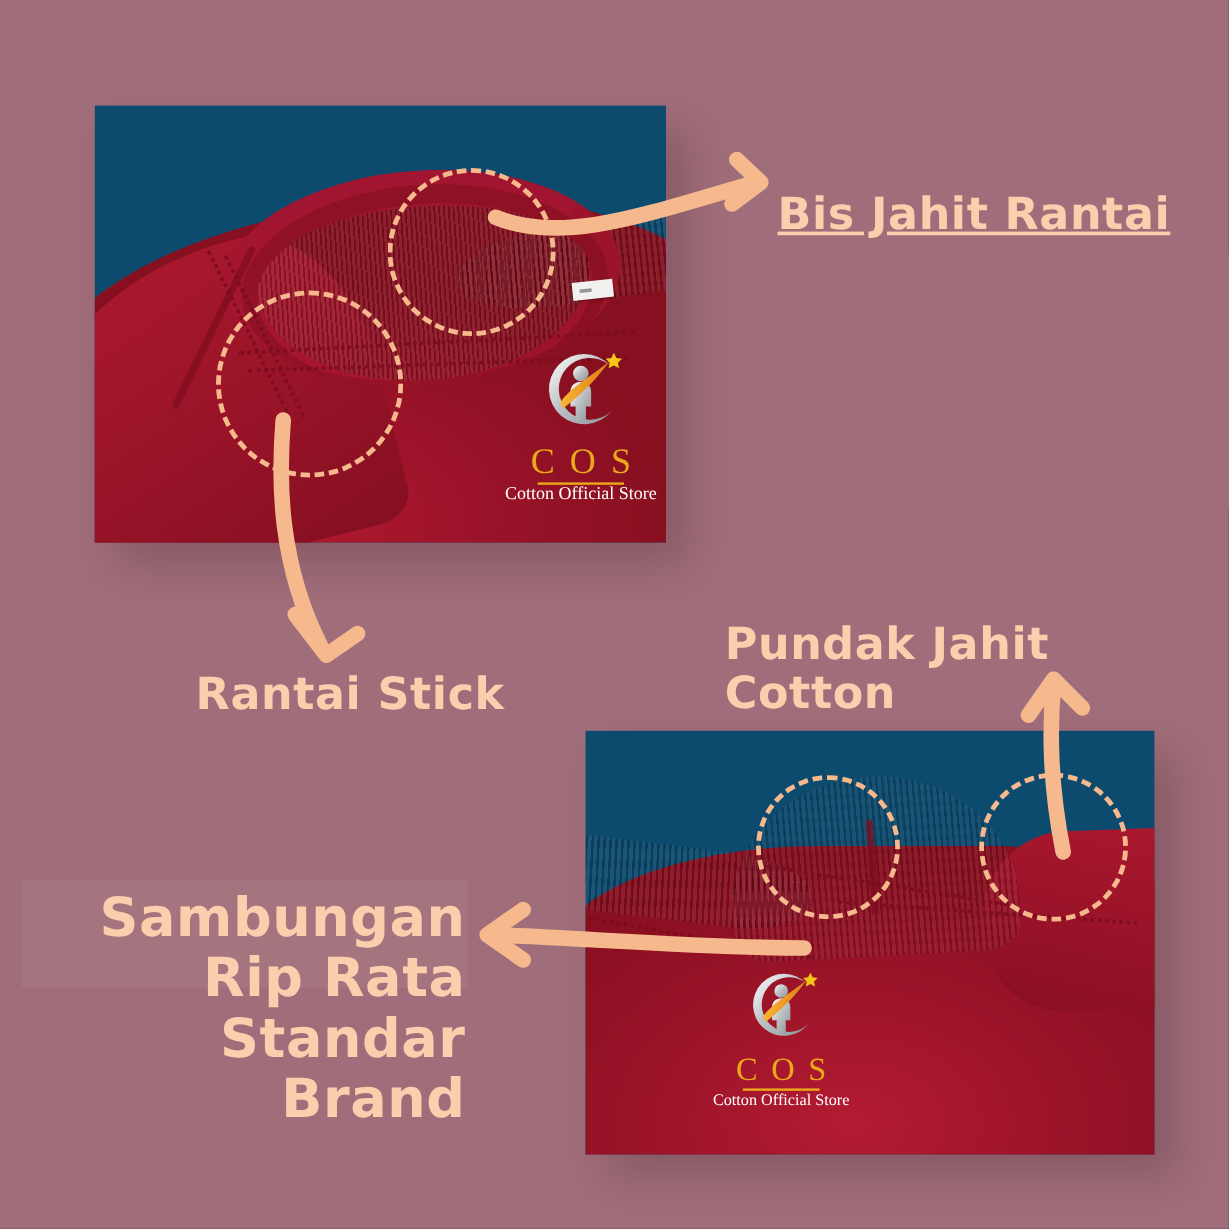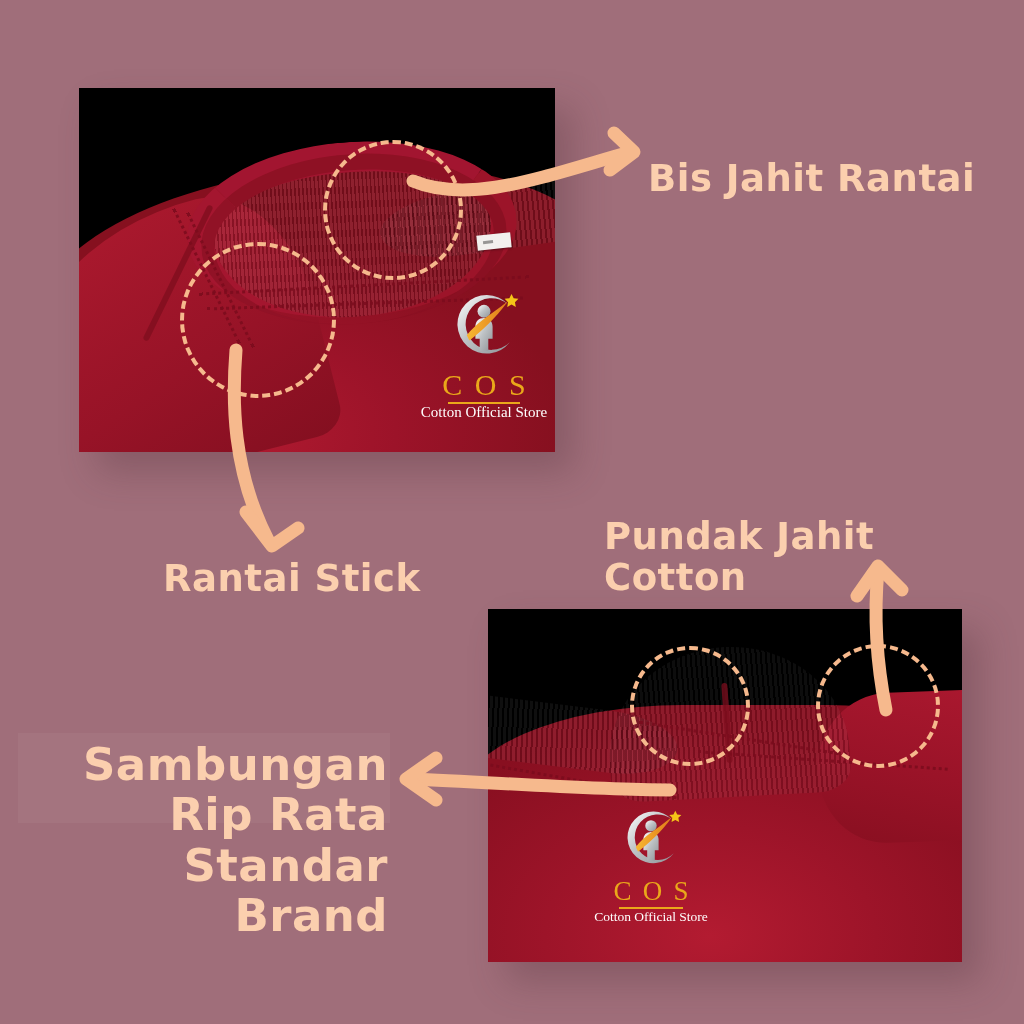--- a/index.html
+++ b/index.html
@@ -12,21 +12,21 @@
     width: 1024px;
     height: 1024px;
     overflow: hidden;
     background: #a06e7a;
     font-family: "DejaVu Sans", sans-serif;
   }
 
   
   .photo-card {
     position: absolute;
-    background: #000000;
+    background: #0c4a6e;
     overflow: hidden;
     box-shadow: 18px 20px 34px rgba(80, 45, 55, 0.30);
   }
   .photo-inner {
     position: absolute;
     inset: 0;
     overflow: hidden;
   }
 
   
@@ -161,21 +161,21 @@
   
   .caption {
     position: absolute;
     color: #fbcfae;
     font-family: "DejaVu Sans", sans-serif;
     font-weight: bold;
     letter-spacing: 0.5px;
     line-height: 1.12;
     white-space: pre-line;
   }
-  #cap-bis      { left: 648px; top: 158px; font-size: 37px; }
+  #cap-bis      { left: 648px; top: 158px; font-size: 37px; text-decoration: underline; }
   #cap-double   { left: 163px; top: 558px; font-size: 37px; }
   #cap-pundak   { left: 604px; top: 516px; font-size: 37px; }
   #cap-sambung  { left: 28px;  top: 740px; font-size: 45px; text-align: right; width: 360px; }
 
   .wm-block {
     position: absolute;
     background: rgba(255,255,255,0.045);
   }
   #wm-block-1 { left: 18px; top: 733px; width: 372px; height: 90px; }
 

